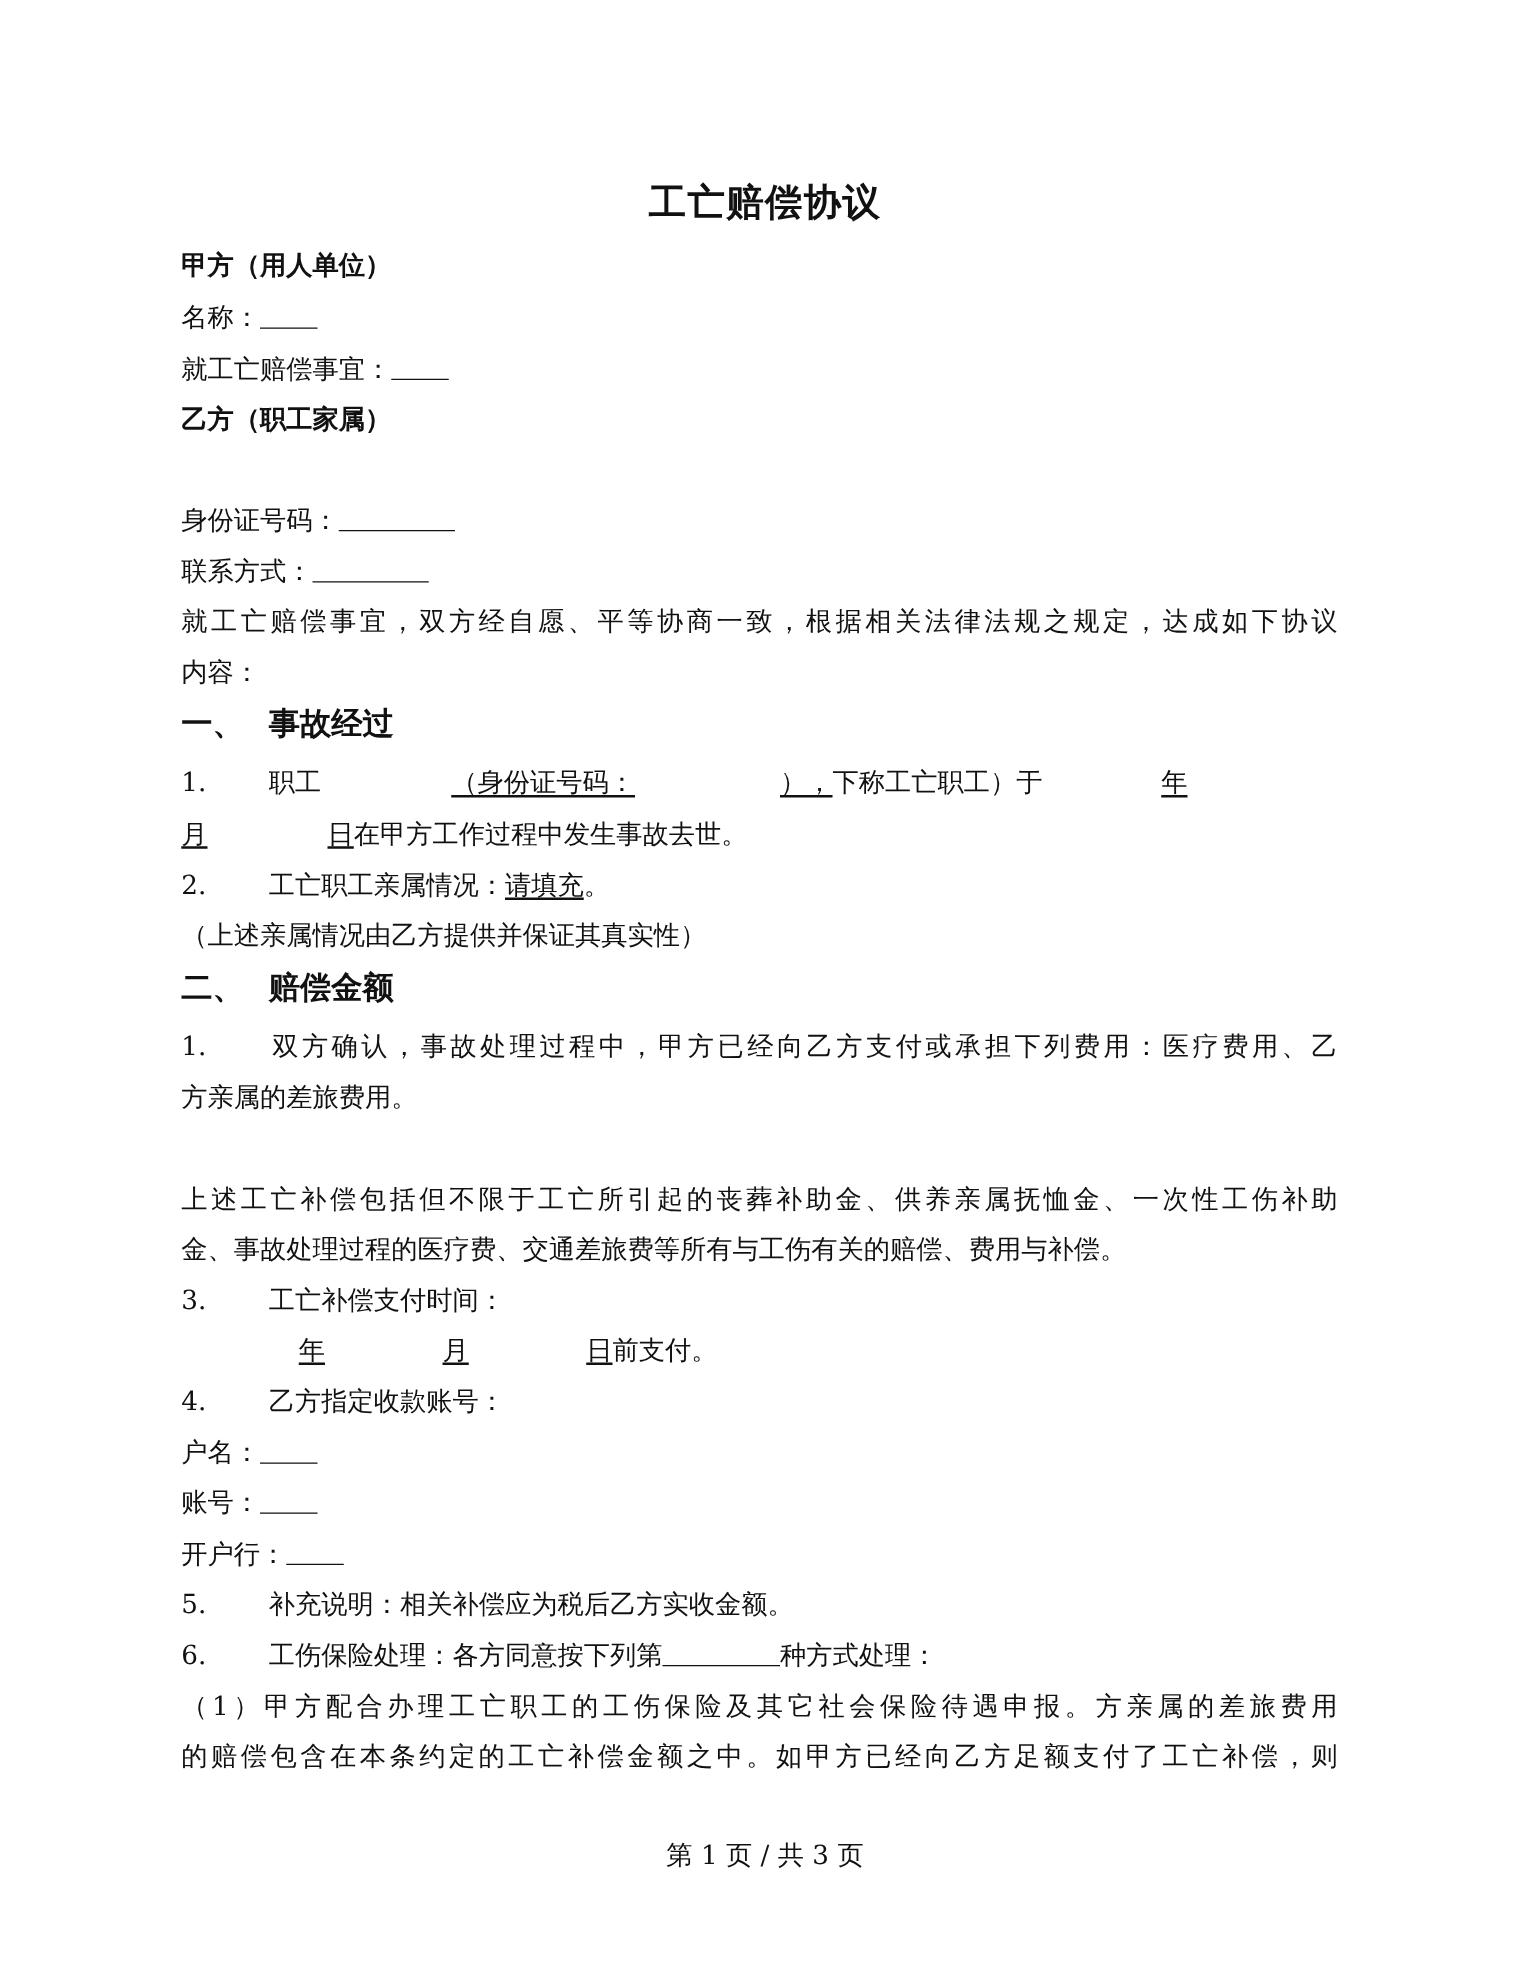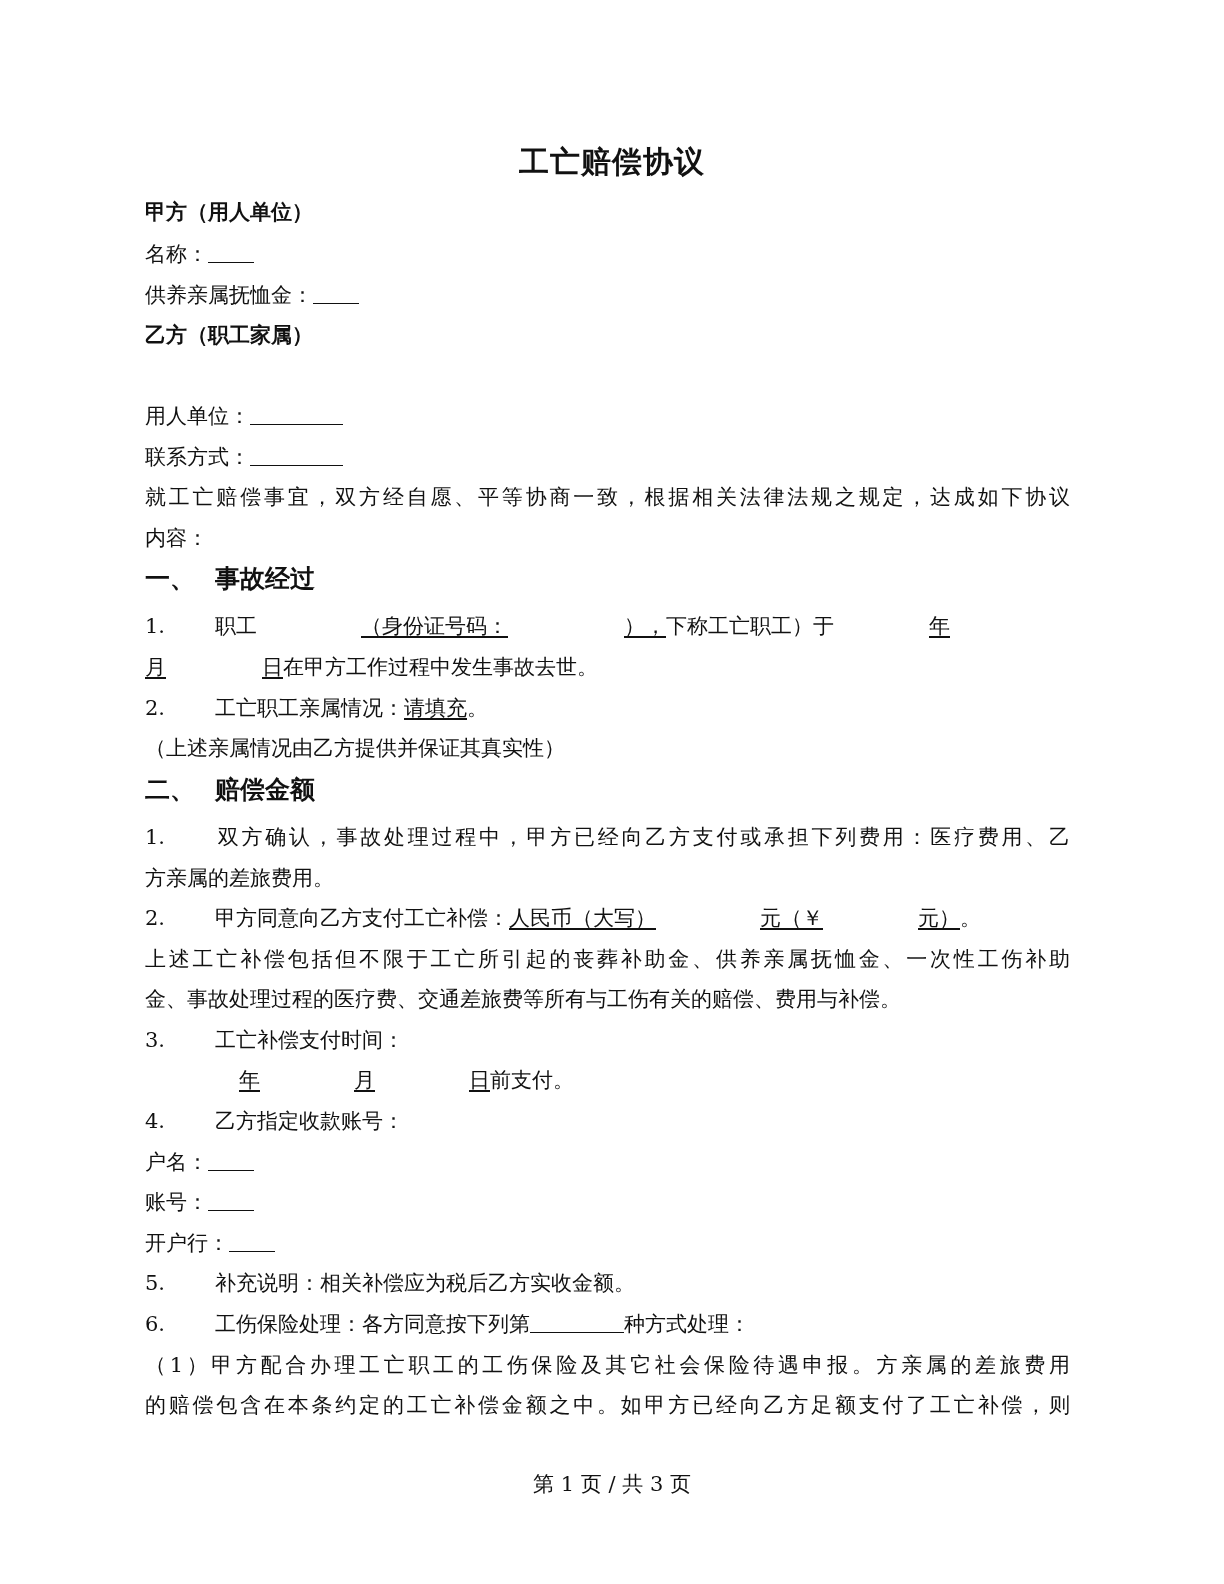--- a/index.html
+++ b/index.html
@@ -22,26 +22,26 @@
 
 <div class="page">
 
   <div class="title">工亡赔偿协议</div>
 
   <div class="line bold" style="top:198px">甲方（用人单位）</div>
   <div class="line" style="top:240px">
     <span>名称：</span><span class="blank" style="width:46px"></span>
   </div>
   <div class="line" style="top:281px">
-    <span>供养亲属抚恤金：</span><span class="blank" style="width:46px"></span>
+    <span>就工亡赔偿事宜：</span><span class="blank" style="width:46px"></span>
   </div>
 
   <div class="line bold" style="top:321px">乙方（职工家属）</div>
   <div class="line" style="top:402px">
-    <span>用人单位：</span><span class="blank" style="width:93px"></span>
+    <span>身份证号码：</span><span class="blank" style="width:93px"></span>
   </div>
   <div class="line" style="top:443px">
     <span>联系方式：</span><span class="blank" style="width:93px"></span>
   </div>
 
   <div class="line justify" style="top:483px">就工亡赔偿事宜，双方经自愿、平等协商一致，根据相关法律法规之规定，达成如下协议</div>
   <div class="line" style="top:524px">内容：</div>
 
   <div class="line h2" style="top:565px">
     <span class="num">一、</span><span>事故经过</span>
@@ -61,23 +61,20 @@
 
   <div class="line h2" style="top:776px">
     <span class="num">二、</span><span>赔偿金额</span>
   </div>
 
   <div class="line justify" style="top:823px">
     <span class="num">1.</span><span>双方确认，事故处理过程中，甲方已经向乙方支付或承担下列费用：医疗费用、乙</span>
   </div>
   <div class="line" style="top:864px">方亲属的差旅费用。</div>
 
-  <div class="line" style="top:904px">
-    <span class="num">2.</span><span>甲方同意向乙方支付工亡补偿：</span><span class="u"><span>人民币（大写）</span><span style="display:inline-block;width:104px"></span><span>元（￥</span><span style="display:inline-block;width:95px"></span><span>元）</span></span><span>。</span>
-  </div>
   <div class="line justify" style="top:945px">上述工亡补偿包括但不限于工亡所引起的丧葬补助金、供养亲属抚恤金、一次性工伤补助</div>
   <div class="line" style="top:985px">金、事故处理过程的医疗费、交通差旅费等所有与工伤有关的赔偿、费用与补偿。</div>
 
   <div class="line" style="top:1026px">
     <span class="num">3.</span><span>工亡补偿支付时间：</span>
   </div>
   <div class="line" style="top:1066px">
     <span class="u"><span style="display:inline-block;width:94px"></span><span>年</span><span style="display:inline-block;width:94px"></span><span>月</span><span style="display:inline-block;width:94px"></span><span>日</span></span><span>前支付。</span>
   </div>
 

